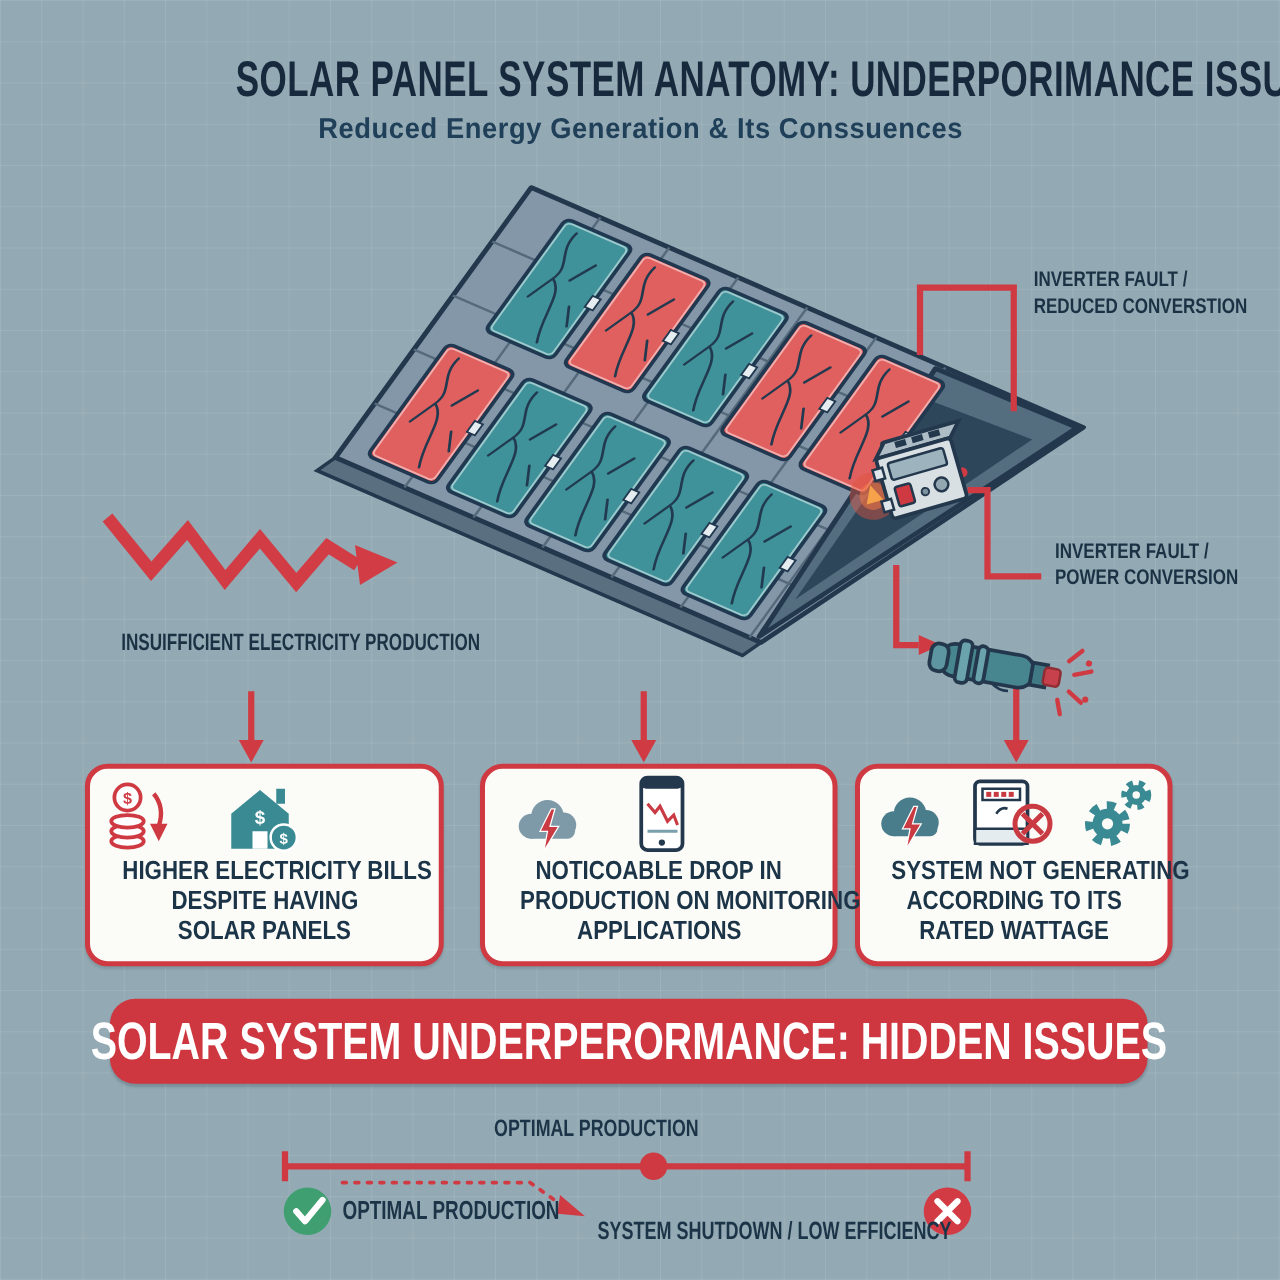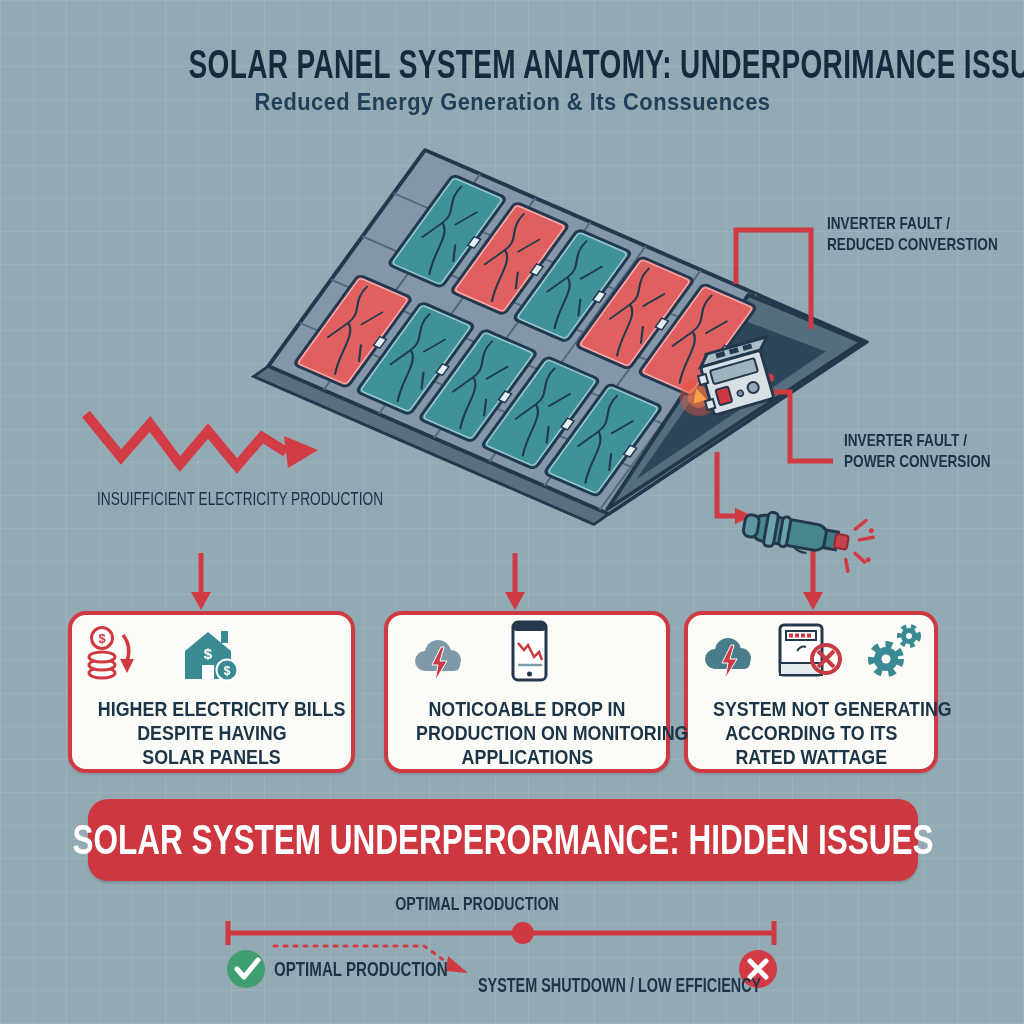--- a/index.html
+++ b/index.html
@@ -15,28 +15,28 @@
   .abs{position:absolute;}
   .cnd{display:inline-block;transform:scaleX(0.78);transform-origin:50% 50%;white-space:nowrap;}
   .cnd-l{display:inline-block;transform:scaleX(0.78);transform-origin:0 50%;white-space:nowrap;}
   .title{top:42px;left:0;right:0;text-align:center;color:#17293c;
          font-size:40px;font-weight:bold;letter-spacing:0.5px;}
   .title .cnd{transform:scaleX(0.70);}
   .subtitle{top:89px;left:0;right:0;text-align:center;color:#20405a;
             font-size:23px;font-weight:bold;letter-spacing:0.5px;}
   .subtitle .cnd{transform:scaleX(0.95);}
   .callout{color:#1b3245;font-size:17px;font-weight:bold;line-height:21px;}
-  .left-label{left:97px;top:488px;color:#1b3245;font-size:19px;font-weight:normal;}
+  .left-label{left:97px;top:504px;color:#1b3245;font-size:19px;font-weight:bold;}
   .left-label .cnd-l{transform:scaleX(0.72);}
   .card{top:611px;height:154px;background:#fbfbf7;border:4px solid #cf3a42;
         border-radius:18px;box-shadow:0 2px 2px rgba(20,40,55,0.15);}
-  .card-text{position:absolute;left:4px;right:4px;bottom:0;text-align:center;
+  .card-text{position:absolute;left:4px;right:4px;bottom:12px;text-align:center;
              color:#1c3447;font-size:21px;font-weight:bold;line-height:24px;}
   .card-text .cnd{transform:scaleX(0.85);}
-  .banner{left:88px;top:799px;width:830px;height:82px;background:#ce3740;border-radius:20px;
+  .banner{left:88px;top:799px;width:830px;height:68px;background:#ce3740;border-radius:20px;
           display:flex;align-items:center;justify-content:center;
           box-shadow:0 2px 2px rgba(20,40,55,0.2);}
   .banner-text{color:#ffffff;font-size:42px;font-weight:bold;}
   .banner-text .cnd{transform:scaleX(0.75);}
   .gauge-label{left:368px;top:893px;width:160px;text-align:center;color:#1c3447;
                font-size:19px;font-weight:bold;}
   .gauge-label .cnd{transform:scaleX(0.75);}
   .legend-text{top:957px;color:#1c3447;font-size:21px;font-weight:bold;}
   .legend-left{left:274px;}
   .legend-left .cnd-l{transform:scaleX(0.72);}

